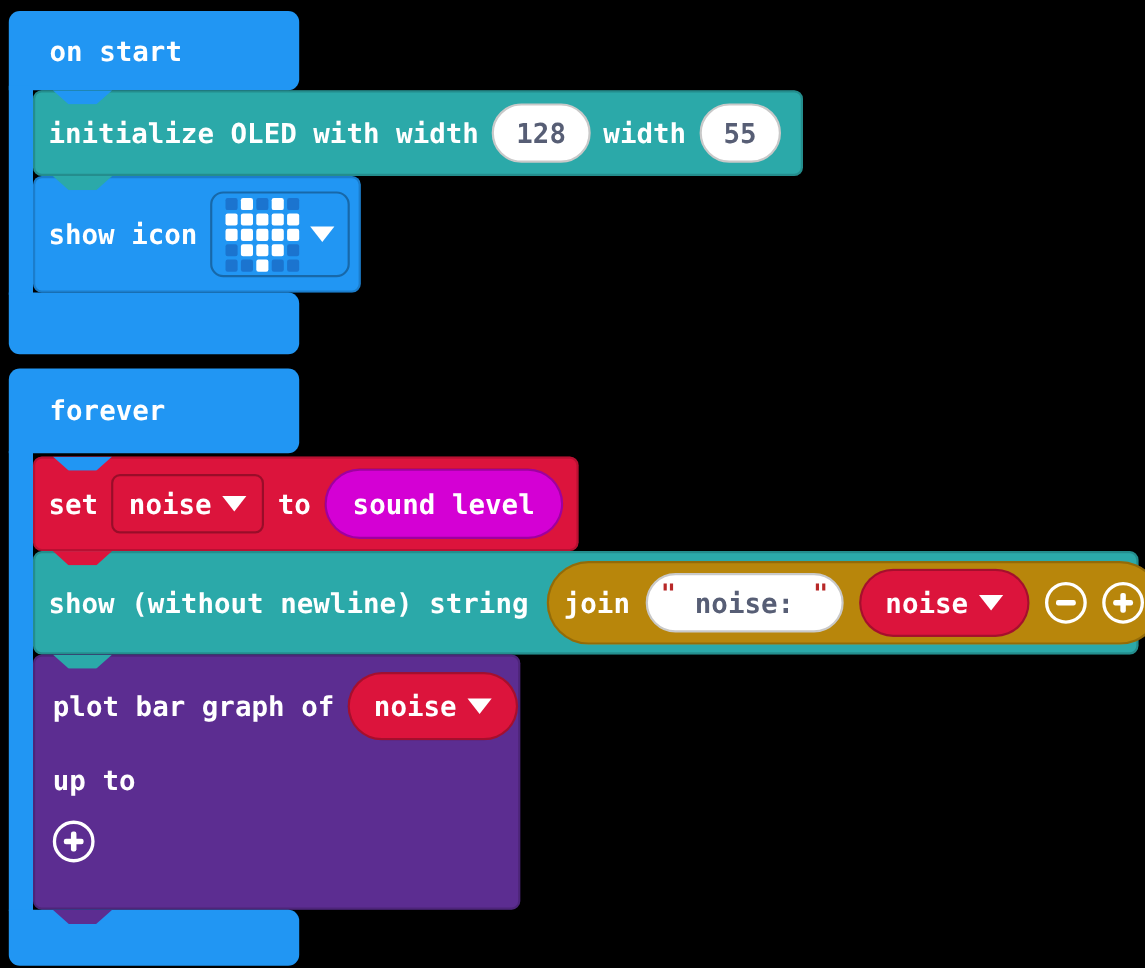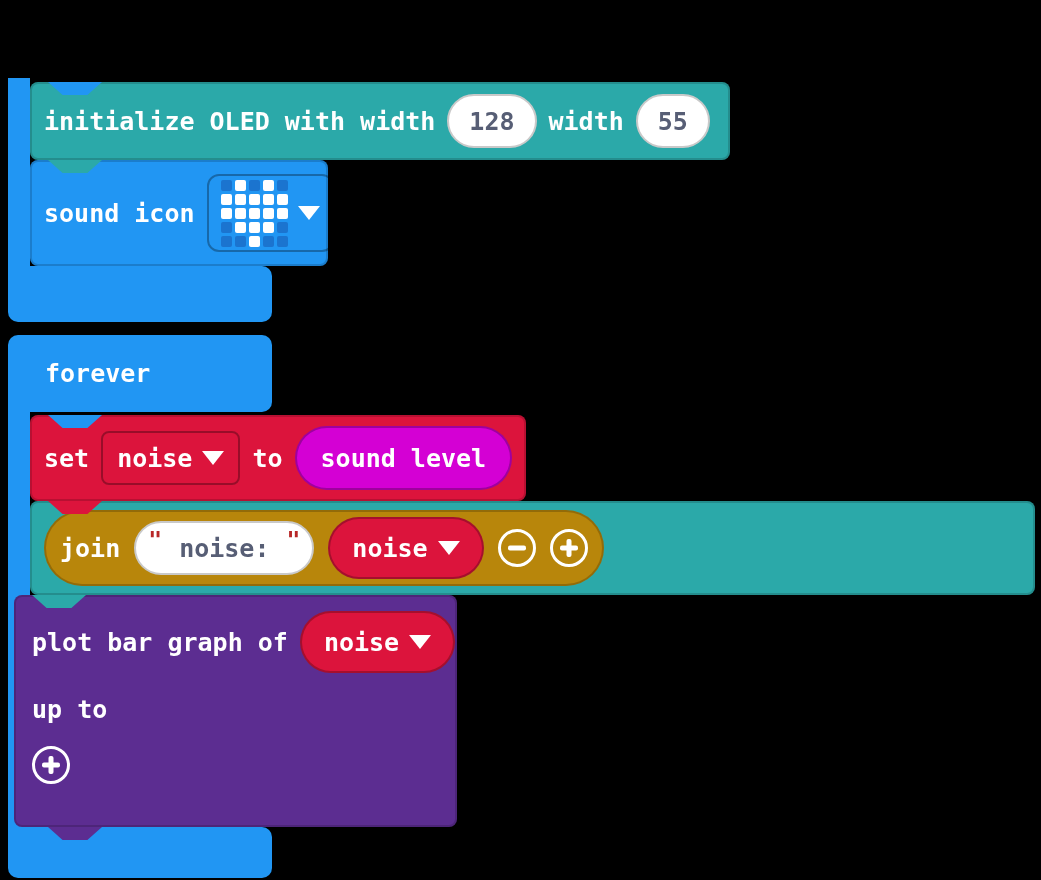--- a/index.html
+++ b/index.html
@@ -91,37 +91,40 @@
 
   
   .plot-col { flex-direction: column; align-items: flex-start; justify-content: flex-start; padding: 16px 16px 14px 18px; gap: 22px; }
   .row { display: flex; align-items: center; gap: 12px; }
 </style>
 </head>
 <body>
 
 <div class="canvas">
 
+  <div class="abs c-blue hat-header" style="left:8px; top:10px; width:264px; height:72px;">
+    <span class="lbl">on start</span>
+  </div>
   <div class="abs c-blue" style="left:8px; top:78px; width:22px; height:190px;"></div>
 
   <div class="abs stmt b-teal" style="left:30px; top:82px; width:700px; height:78px;">
     <div class="notch n-blue" style="left:18px;"></div>
     <span class="lbl">initialize OLED with width</span>
     <div class="pill">
       <span>128</span>
     </div>
     <span class="lbl">width</span>
     <div class="pill">
       <span>55</span>
     </div>
   </div>
 
   <div class="abs stmt b-blue" style="left:30px; top:160px; width:298px; height:106px;">
     <div class="notch n-teal" style="left:18px;"></div>
-    <span class="lbl">sound icon</span>
+    <span class="lbl">show icon</span>
     <div class="dd icon-dd">
       <div class="icon-grid">
           <div class="cell"></div>
           <div class="cell lit"></div>
           <div class="cell"></div>
           <div class="cell lit"></div>
           <div class="cell"></div>
           <div class="cell lit"></div>
           <div class="cell lit"></div>
           <div class="cell lit"></div>
@@ -162,37 +165,38 @@
       <span class="chev"></span>
     </div>
     <span class="lbl">to</span>
     <div class="stadium r-magenta">
       <span class="lbl">sound level</span>
     </div>
   </div>
 
   <div class="abs stmt b-teal" style="left:30px; top:501px; width:1005px; height:94px; gap:16px;">
     <div class="notch n-red" style="left:18px;"></div>
+    <span class="lbl">show (without newline) string</span>
     <div class="stadium r-gold">
       <span class="lbl">join</span>
       <div class="pill str">
         <span class="quote">"</span>
         <span class="lbl"> noise: </span>
         <span class="quote">"</span>
       </div>
       <div class="stadium r-red">
         <span class="lbl">noise</span>
         <span class="chev"></span>
       </div>
       <div class="circ" title=""></div>
       <div class="circ plus" title=""></div>
     </div>
   </div>
 
-  <div class="abs stmt b-purple plot-col" style="left:14px; top:595px; width:443px; height:232px;">
+  <div class="abs stmt b-purple plot-col" style="left:30px; top:595px; width:443px; height:232px;">
     <div class="notch n-teal" style="left:18px;"></div>
     <div class="row">
       <span class="lbl">plot bar graph of</span>
       <div class="stadium r-red">
         <span class="lbl">noise</span>
         <span class="chev"></span>
       </div>
     </div>
     <div class="row">
       <span class="lbl">up to</span>

